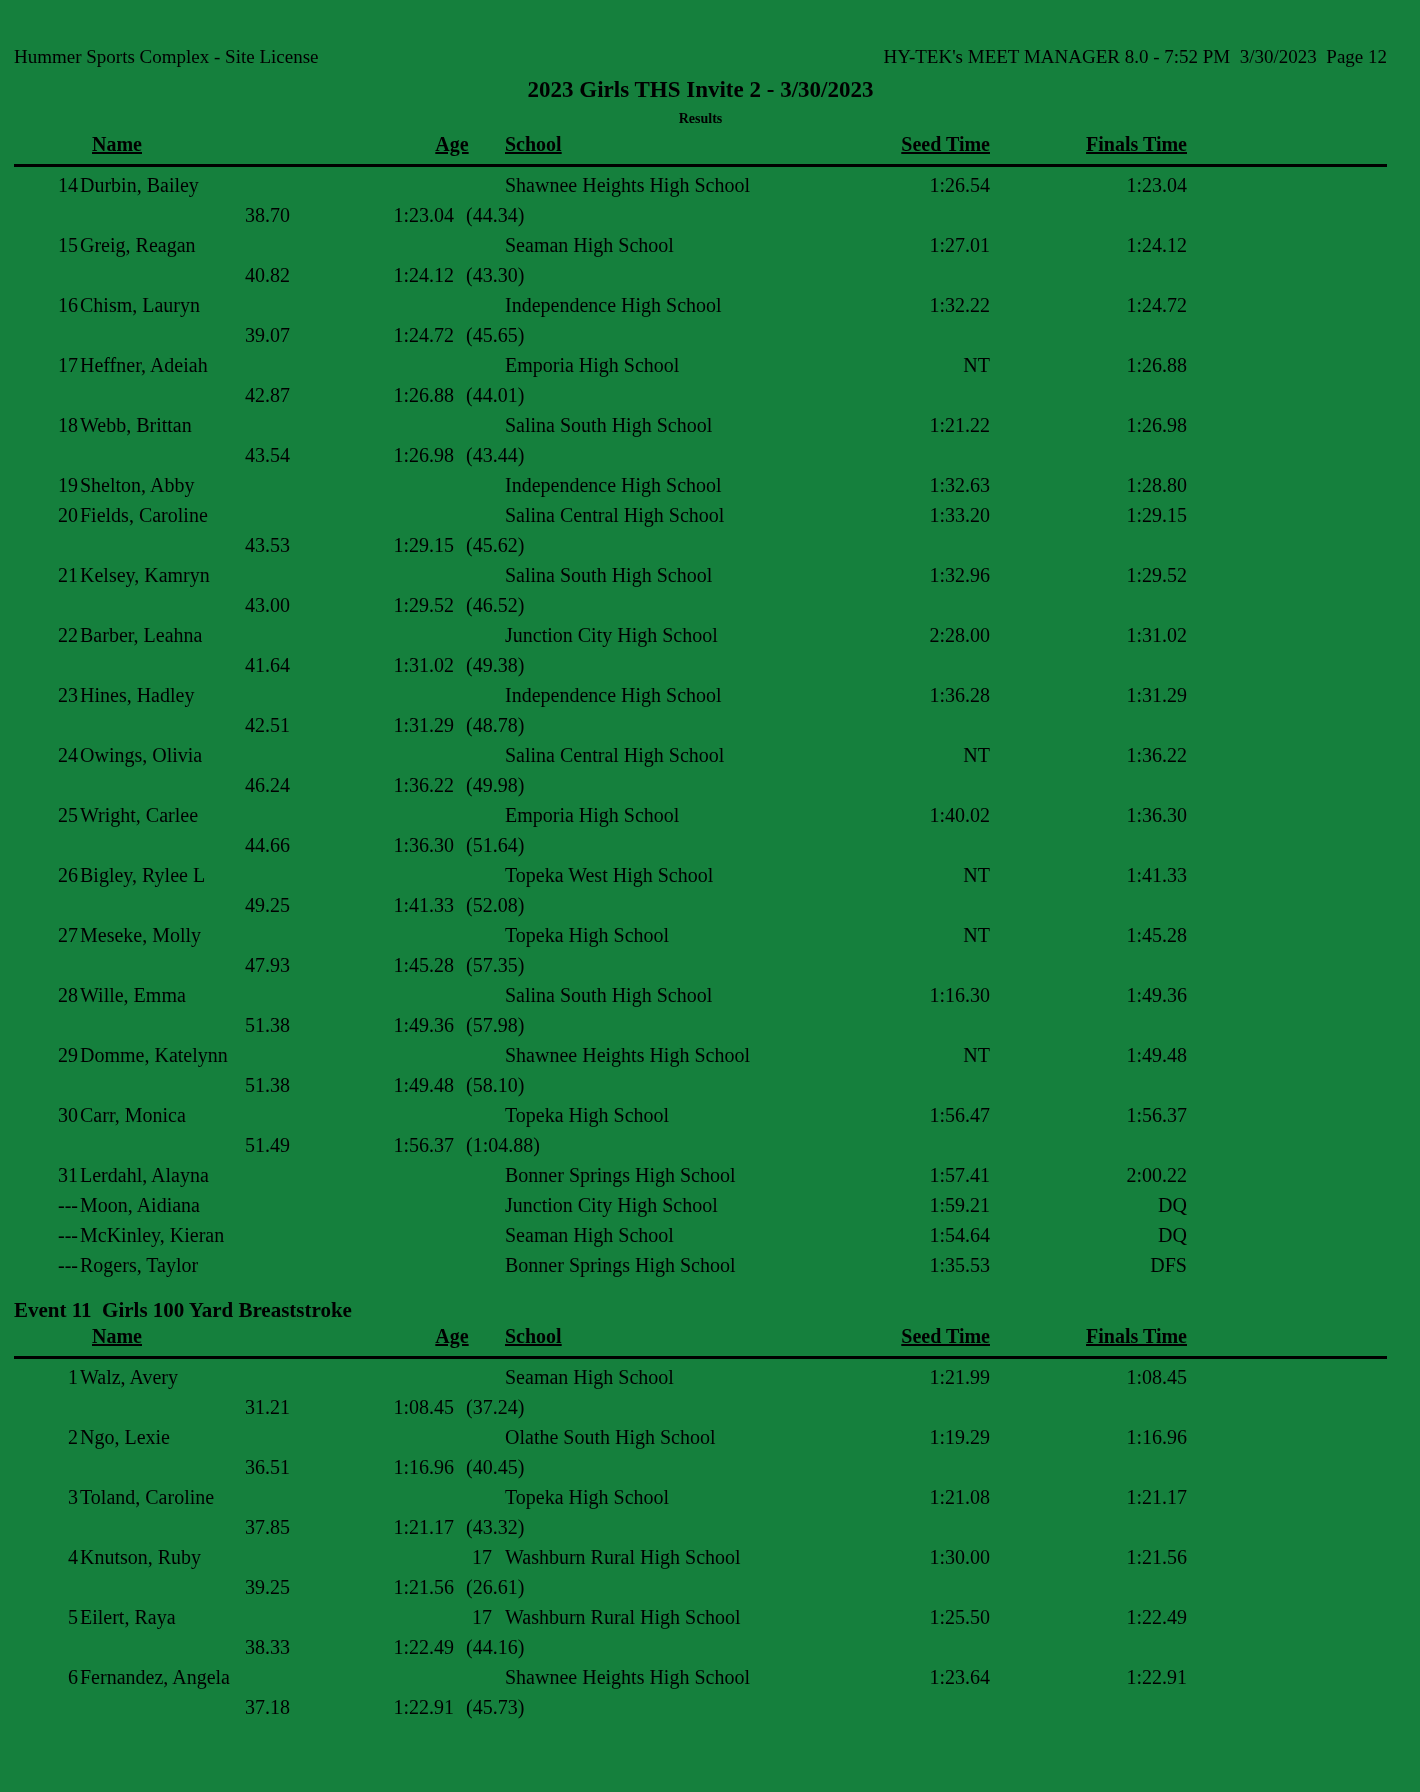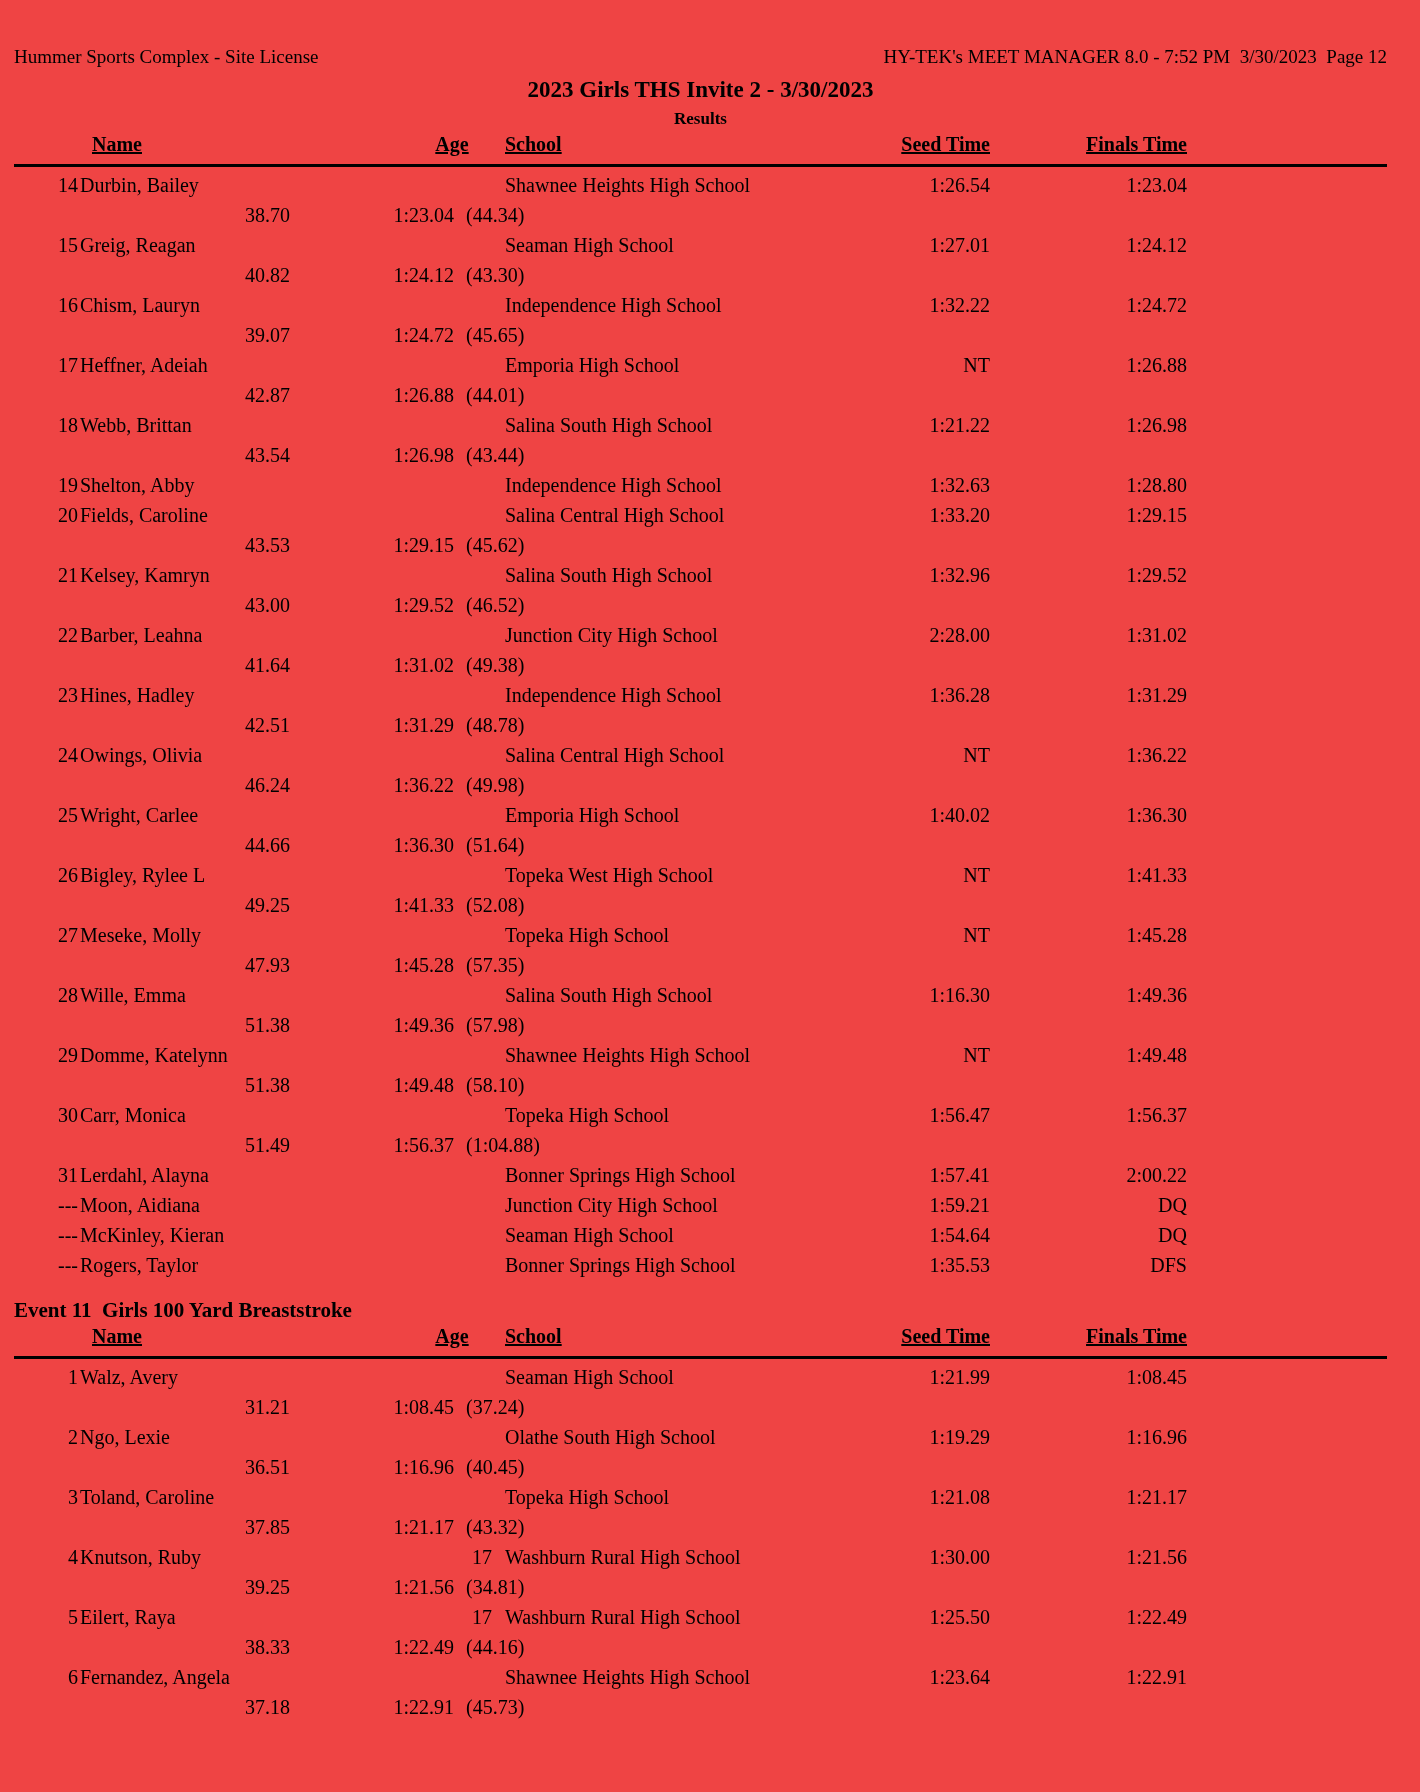--- a/index.html
+++ b/index.html
@@ -1,27 +1,27 @@
 <!DOCTYPE html>
 <html><head>
 <meta charset="utf-8">
 <style>
   html,body{margin:0;padding:0;background:#ffffff;}
   .page{
     position:relative;
     width:1420px;height:1792px;
-    background:#ef4444;color:#000;
+    background:#15803d;color:#000;
     font-family:"Liberation Serif", serif;
     box-sizing:border-box;
     padding:46px 33px 12px 14px;
     overflow:hidden;
   }
   .topline{display:flex;justify-content:space-between;font-size:19px;line-height:22px;white-space:pre;}
   .title{text-align:center;font-weight:700;font-size:23px;line-height:28px;margin-top:8px;white-space:pre;}
-  .subtitle{text-align:center;font-weight:700;font-size:17px;line-height:26px;margin-top:2px;}
+  .subtitle{text-align:center;font-weight:700;font-size:14px;line-height:26px;margin-top:2px;}
   .event-heading{font-size:21px;font-weight:700;margin:16px 0 0 0;line-height:28px;white-space:pre;}
   .thead{position:relative;height:26px;margin-top:6px;border-bottom:3px solid #000;font-weight:700;font-size:20px;}
   .thead span{position:absolute;bottom:8px;text-decoration:underline;white-space:pre;}
   .h-name{left:78px;}
   .h-age{left:398px;width:80px;text-align:center;margin-top:47px;}
   .h-school{left:491px;}
   .h-seed{left:662px;width:314px;text-align:right;}
   .h-finals{left:876px;width:297px;text-align:right;}
   .rows{margin-top:3px;}
   .row{position:relative;height:30px;font-size:20px;line-height:30px;white-space:pre;}
@@ -108,21 +108,21 @@
       <span class="h-finals">Finals Time</span>
     </div>
     <div class="rows">
         <div class="row result-row"><span class="c-place">1</span><span class="c-name">Walz, Avery</span><span class="c-age"></span><span class="c-school">Seaman High School</span><span class="c-seed">1:21.99</span><span class="c-finals">1:08.45</span></div>
         <div class="row split-row"><span class="c-s1">31.21</span><span class="c-s2t">1:08.45</span><span class="c-s2p">(37.24)</span></div>
         <div class="row result-row"><span class="c-place">2</span><span class="c-name">Ngo, Lexie</span><span class="c-age"></span><span class="c-school">Olathe South High School</span><span class="c-seed">1:19.29</span><span class="c-finals">1:16.96</span></div>
         <div class="row split-row"><span class="c-s1">36.51</span><span class="c-s2t">1:16.96</span><span class="c-s2p">(40.45)</span></div>
         <div class="row result-row"><span class="c-place">3</span><span class="c-name">Toland, Caroline</span><span class="c-age"></span><span class="c-school">Topeka High School</span><span class="c-seed">1:21.08</span><span class="c-finals">1:21.17</span></div>
         <div class="row split-row"><span class="c-s1">37.85</span><span class="c-s2t">1:21.17</span><span class="c-s2p">(43.32)</span></div>
         <div class="row result-row"><span class="c-place">4</span><span class="c-name">Knutson, Ruby</span><span class="c-age">17</span><span class="c-school">Washburn Rural High School</span><span class="c-seed">1:30.00</span><span class="c-finals">1:21.56</span></div>
-        <div class="row split-row"><span class="c-s1">39.25</span><span class="c-s2t">1:21.56</span><span class="c-s2p">(34.81)</span></div>
+        <div class="row split-row"><span class="c-s1">39.25</span><span class="c-s2t">1:21.56</span><span class="c-s2p">(26.61)</span></div>
         <div class="row result-row"><span class="c-place">5</span><span class="c-name">Eilert, Raya</span><span class="c-age">17</span><span class="c-school">Washburn Rural High School</span><span class="c-seed">1:25.50</span><span class="c-finals">1:22.49</span></div>
         <div class="row split-row"><span class="c-s1">38.33</span><span class="c-s2t">1:22.49</span><span class="c-s2p">(44.16)</span></div>
         <div class="row result-row"><span class="c-place">6</span><span class="c-name">Fernandez, Angela</span><span class="c-age"></span><span class="c-school">Shawnee Heights High School</span><span class="c-seed">1:23.64</span><span class="c-finals">1:22.91</span></div>
         <div class="row split-row"><span class="c-s1">37.18</span><span class="c-s2t">1:22.91</span><span class="c-s2p">(45.73)</span></div>
       </div>
   </section>
 
 </div>
 
 </body></html>

